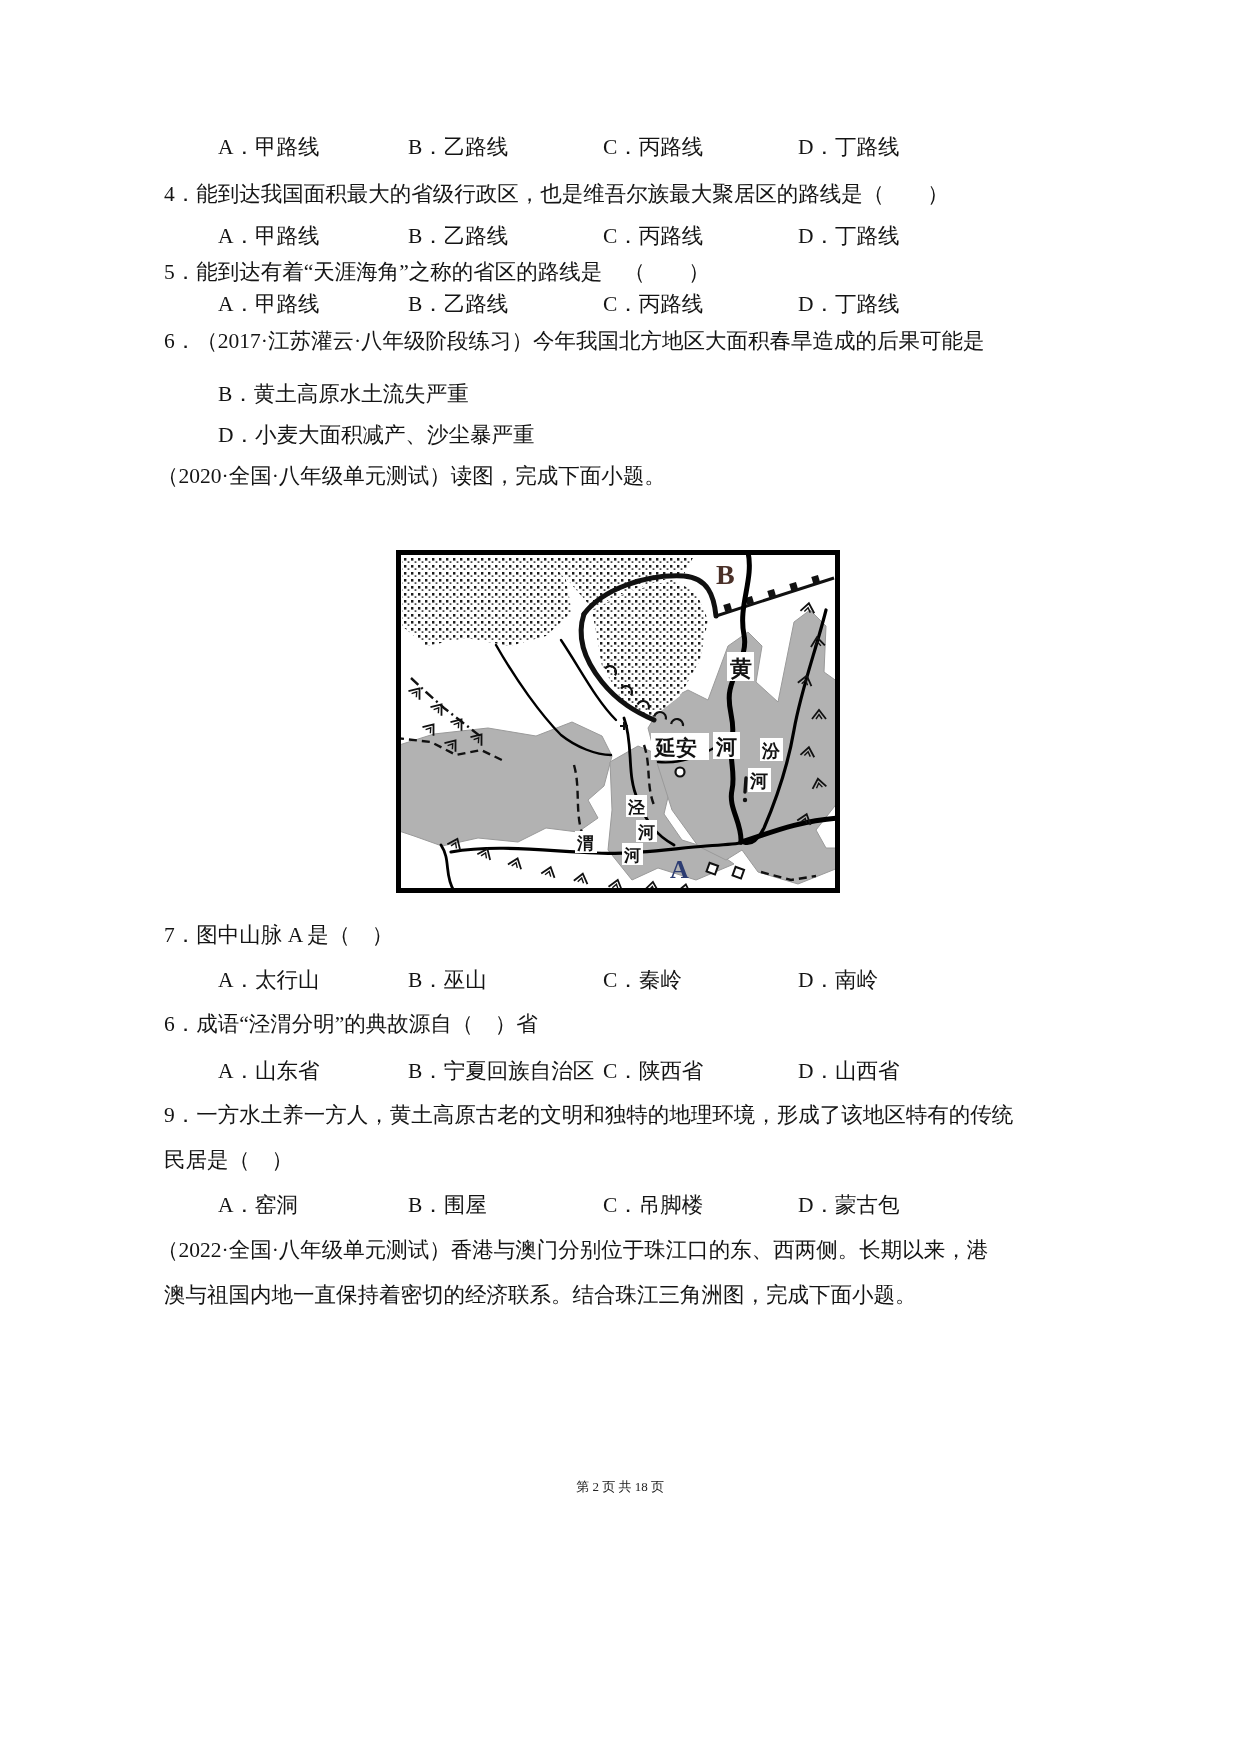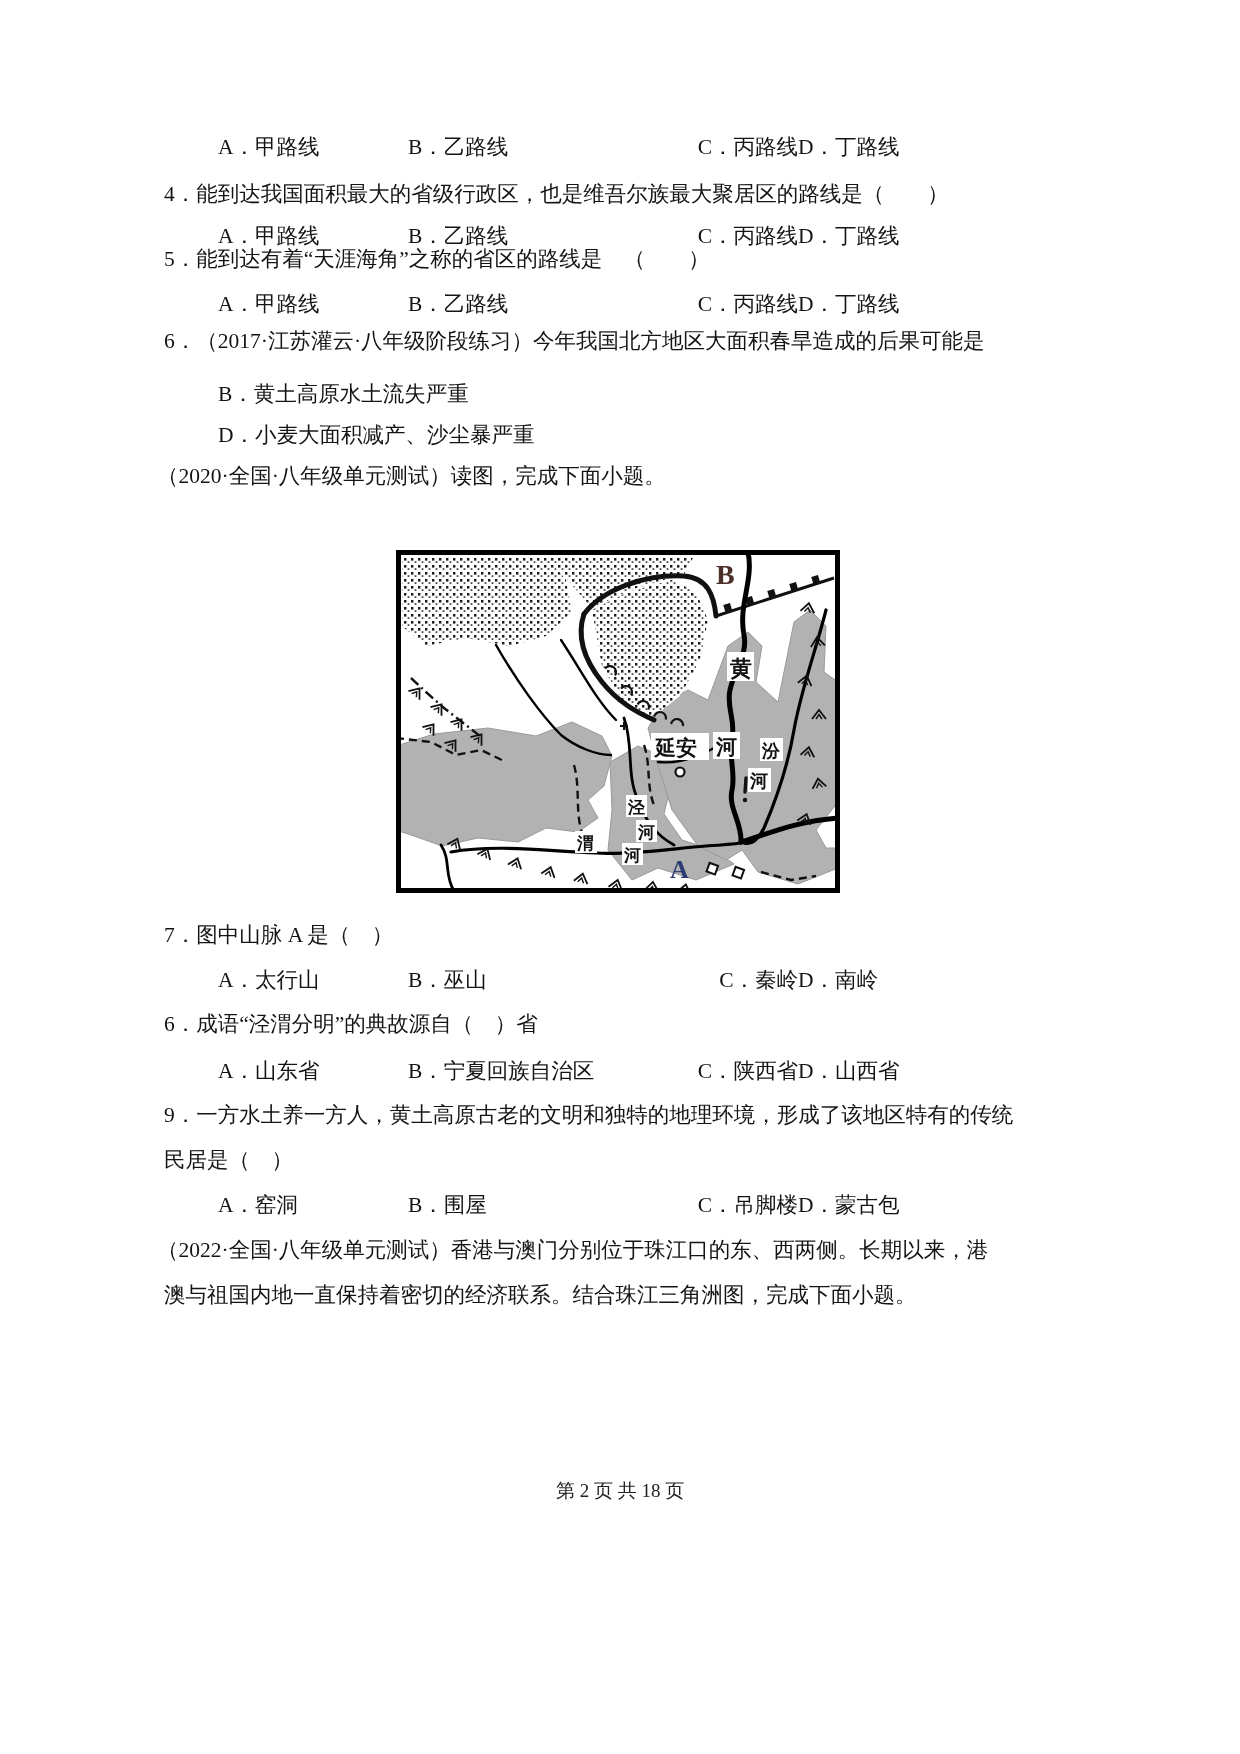--- a/index.html
+++ b/index.html
@@ -7,25 +7,25 @@
     width:1240px;height:1754px;position:relative;background:#ffffff;
     font-family:"Liberation Serif","DejaVu Serif",serif;color:#141414;
     overflow:hidden;
   }
   .line{position:absolute;font-size:21.5px;line-height:28px;white-space:nowrap;}
   .qline{left:164px;}
   .stem{left:157px;}
   .opts{left:170px;display:flex;margin-left:48px;}
   .opts .o1{display:inline-block;width:190px;}
   .opts .o2{display:inline-block;width:195px;}
-  .opts .o3{display:inline-block;width:195px;text-align:right;}
+  .opts .o3{display:inline-block;width:195px;}
   .opts .o4{display:inline-block;}
   .opts2 .w{display:inline-block;width:385px;}
   .footer{position:absolute;top:1478px;left:0;width:1240px;text-align:center;
-    font-size:19px;color:#222;}
+    font-size:13px;color:#222;}
   .mapwrap{position:absolute;top:550px;left:396px;width:444px;height:343px;}
   svg text{font-family:"Liberation Serif","DejaVu Serif",serif;}
 </style>
 </head>
 <body>
 
 <div class="line opts" style="top:133px">
   <span class="o1">A．甲路线</span>
   <span class="o2">B．乙路线</span>
   <span class="o3">C．丙路线</span>
@@ -34,21 +34,21 @@
 
 <div class="line qline" style="top:180px">4．能到达我国面积最大的省级行政区，也是维吾尔族最大聚居区的路线是（　　）</div>
 
 <div class="line opts" style="top:222px">
   <span class="o1">A．甲路线</span>
   <span class="o2">B．乙路线</span>
   <span class="o3">C．丙路线</span>
   <span class="o4">D．丁路线</span>
 </div>
 
-<div class="line qline" style="top:245px">5．能到达有着“天涯海角”之称的省区的路线是　（　　）</div>
+<div class="line qline" style="top:258px">5．能到达有着“天涯海角”之称的省区的路线是　（　　）</div>
 
 <div class="line opts" style="top:290px">
   <span class="o1">A．甲路线</span>
   <span class="o2">B．乙路线</span>
   <span class="o3">C．丙路线</span>
   <span class="o4">D．丁路线</span>
 </div>
 
 <div class="line qline" style="top:327px">6．（2017·江苏灌云·八年级阶段练习）今年我国北方地区大面积春旱造成的后果可能是</div>
 

